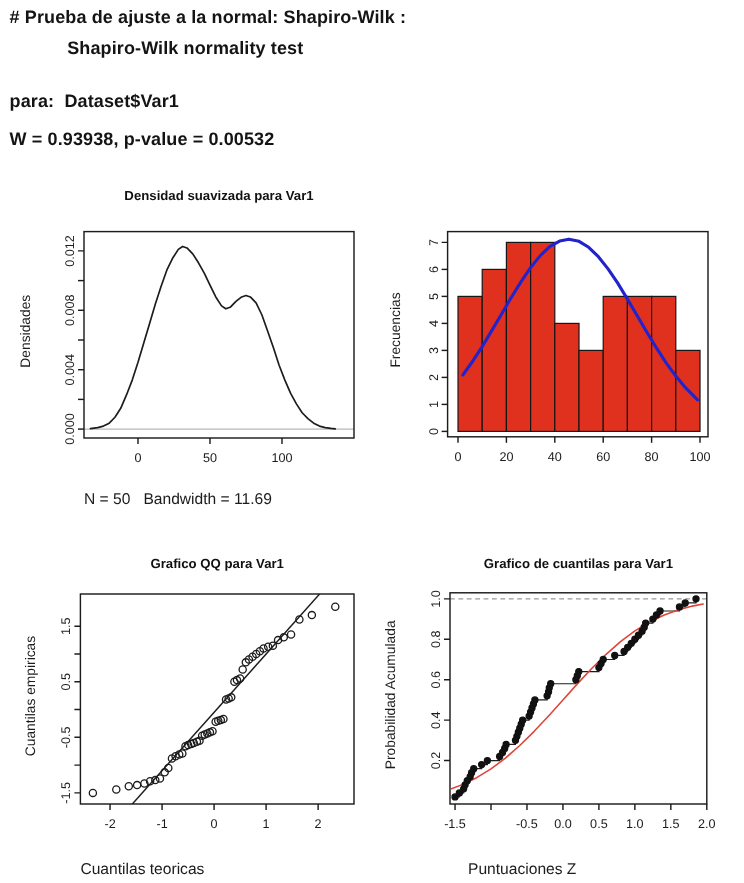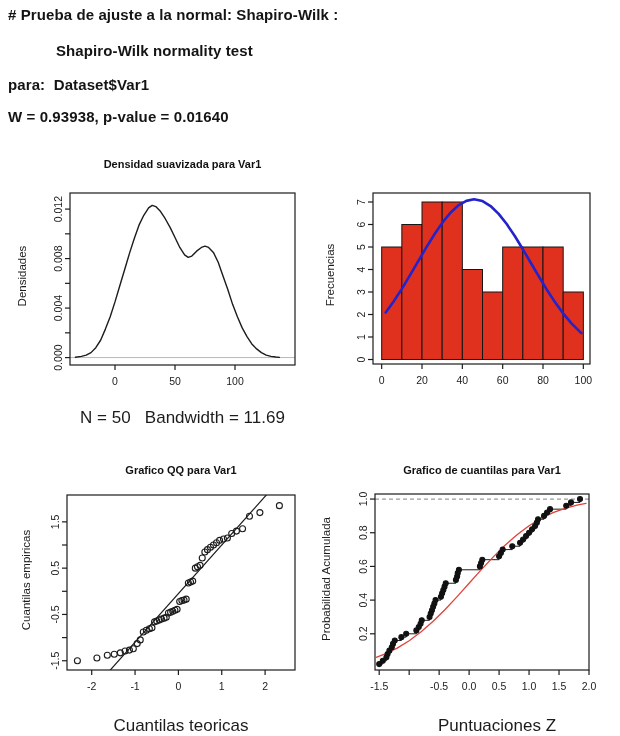--- a/index.html
+++ b/index.html
@@ -3,33 +3,33 @@
 <meta charset="utf-8">
 <style>
   html,body{margin:0;padding:0;background:#ffffff;}
   #page{position:relative;width:620px;height:736px;background:#ffffff;overflow:hidden;
         font-family:"Liberation Sans","DejaVu Sans",sans-serif;color:#141414;padding-left:28px;}
   .hline{position:absolute;font-size:15px;font-weight:600;white-space:pre;color:#141414;letter-spacing:0.1px;}
   .panel{position:absolute;}
   .ptitle{position:absolute;font-size:11px;font-weight:bold;text-align:center;color:#111;white-space:pre;}
   .ylab{position:absolute;width:200px;text-align:center;font-size:11.5px;color:#1c1c1c;
         transform:rotate(-90deg);white-space:pre;}
-  .xlab{position:absolute;text-align:center;font-size:17px;color:#1c1c1c;white-space:pre;}
+  .xlab{position:absolute;text-align:left;font-size:13px;color:#1c1c1c;white-space:pre;}
   .plot-svg{position:absolute;left:0;top:0;}
   svg text{font-family:"Liberation Sans","DejaVu Sans",sans-serif;}
 </style>
 </head>
 <body>
 
 <div id="page">
 
   <div class="hline" style="left:8px;top:6px"># Prueba de ajuste a la normal: Shapiro-Wilk :</div>
-  <div class="hline" style="left:56px;top:42px">Shapiro-Wilk normality test</div>
+  <div class="hline" style="left:56px;top:32px">Shapiro-Wilk normality test</div>
   <div class="hline" style="left:8px;top:76px">para:  Dataset$Var1</div>
-  <div class="hline" style="left:8px;top:108px">W = 0.93938, p-value = 0.01640</div>
+  <div class="hline" style="left:8px;top:108px">W = 0.93938, p-value = 0.00532</div>
 
   <div class="panel" style="left:0;top:148px;width:310px;height:304px">
     <div class="ptitle" style="left:70px;width:225px;top:10px">Densidad suavizada para Var1</div>
     <div class="ylab" style="left:-78px;top:122px">Densidades</div>
     <svg class="plot-svg" width="310" height="304">
         <defs>
           <clipPath id="clip0">
             <rect x="70" y="45" width="225" height="172"></rect>
           </clipPath>
         </defs>

